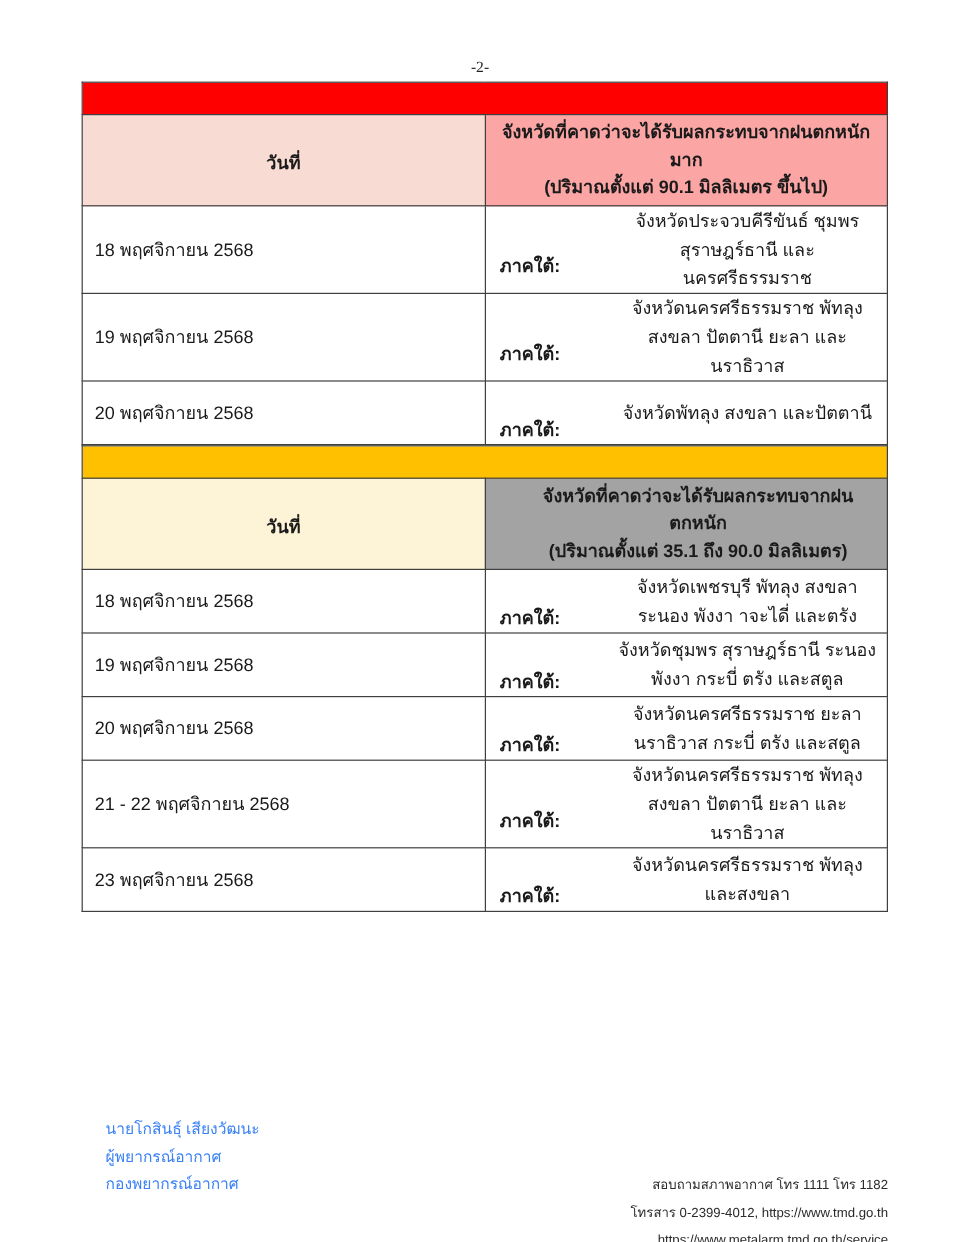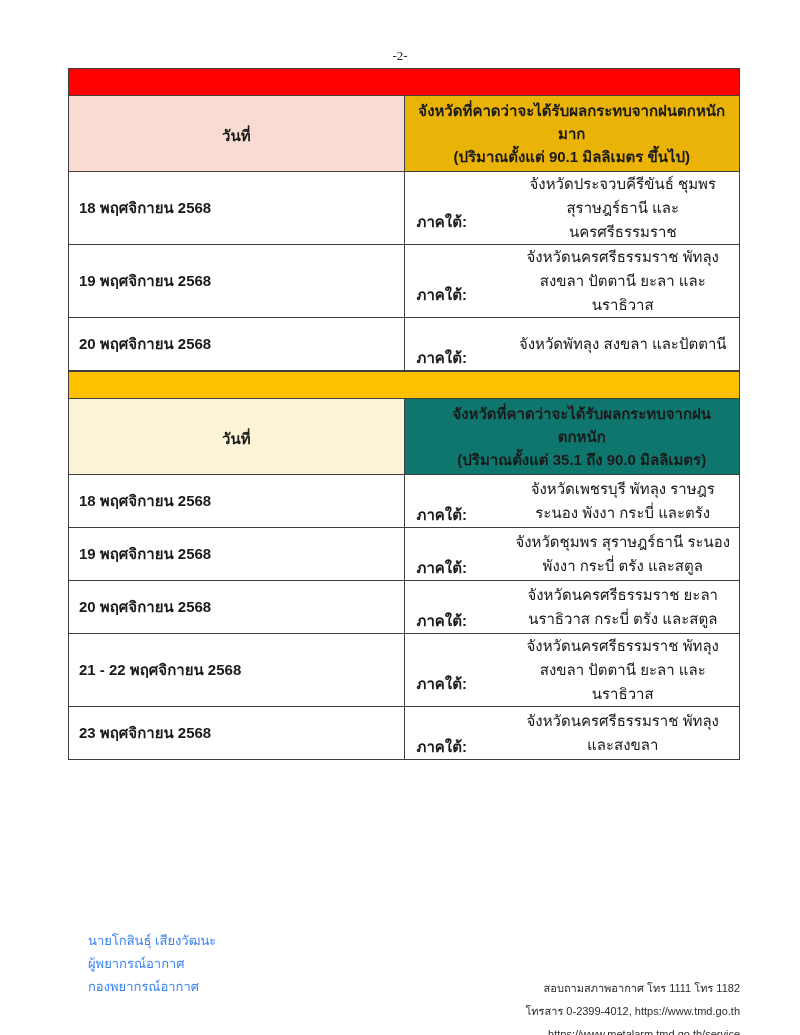--- a/index.html
+++ b/index.html
@@ -26,21 +26,21 @@
     font-size: 15px;
   }
   td.banner { height: 27px; padding: 0; }
   tr.header-row td { height: 52px; text-align: center; font-weight: bold; }
   td.hdr-date { vertical-align: top; padding-top: 5px; font-size: 15px; }
   td.hdr-impact { padding: 3px 4px; }
   td.hdr-impact .hline { line-height: 23px; font-size: 15px; }
   .col-date { width: 155px; }
   tr.data-row td { height: 25px; }
   table.wtable.second tr.data-row td { height: 24px; }
-  td.cell-date { padding-left: 10px; font-weight: bold; font-size: 15px; margin-left: 30px; }
+  td.cell-date { padding-left: 10px; font-weight: normal; font-size: 15px; margin-left: 30px; }
   td.cell-impact { padding: 0; }
   .impact-flex { display: flex; align-items: center; width: 100%; }
   .region-label { flex: 0 0 110px; padding-left: 12px; font-weight: bold; font-size: 15px; margin-top: 28px; }
   .provinces { flex: 1 1 auto; text-align: center; font-size: 15px; padding-right: 8px; }
   .table-gap { height: 0; }
   .footer-left {
     position: absolute; left: 88px; top: 929px;
     font-size: 13px; color: #3b82f6; line-height: 23px;
   }
   .footer-right {
@@ -55,21 +55,21 @@
 
 <div class="tables-wrap">
 
   <table class="wtable first">
     <tbody>
         <tr>
       <td class="banner" colspan="2" style="background-color: rgb(255, 0, 0);"></td>
     </tr>
     <tr class="header-row">
       <td class="col-date hdr-date" style="background-color: rgb(248, 220, 212);">วันที่</td>
-      <td class="hdr-impact" style="background-color: #eab308;">
+      <td class="hdr-impact" style="background-color: #fca5a5;">
         <div class="hline">จังหวัดที่คาดว่าจะได้รับผลกระทบจากฝนตกหนักมาก</div>
         <div class="hline">(ปริมาณตั้งแต่ 90.1 มิลลิเมตร ขึ้นไป)</div>
       </td>
     </tr>
     <tr class="data-row">
       <td class="col-date cell-date">18 พฤศจิกายน 2568</td>
       <td class="cell-impact">
         <div class="impact-flex">
           <span class="region-label">ภาคใต้:</span>
           <span class="provinces">จังหวัดประจวบคีรีขันธ์ ชุมพร สุราษฎร์ธานี และนครศรีธรรมราช</span>
@@ -99,31 +99,31 @@
 
   <div class="table-gap"></div>
 
   <table class="wtable second">
     <tbody>
         <tr>
       <td class="banner" colspan="2" style="background-color: rgb(255, 192, 0);"></td>
     </tr>
     <tr class="header-row">
       <td class="col-date hdr-date" style="background-color: rgb(253, 243, 214);">วันที่</td>
-      <td class="hdr-impact" style="background-color: #0f766e; padding-left: 24px;">
+      <td class="hdr-impact" style="background-color: #a3a3a3; padding-left: 24px;">
         <div class="hline">จังหวัดที่คาดว่าจะได้รับผลกระทบจากฝนตกหนัก</div>
         <div class="hline">(ปริมาณตั้งแต่ 35.1 ถึง 90.0 มิลลิเมตร)</div>
       </td>
     </tr>
     <tr class="data-row">
       <td class="col-date cell-date">18 พฤศจิกายน 2568</td>
       <td class="cell-impact">
         <div class="impact-flex">
           <span class="region-label">ภาคใต้:</span>
-          <span class="provinces">จังหวัดเพชรบุรี พัทลุง ราษฎร ระนอง พังงา กระบี่ และตรัง</span>
+          <span class="provinces">จังหวัดเพชรบุรี พัทลุง สงขลา ระนอง พังงา าจะไดี่ และตรัง</span>
         </div>
       </td>
     </tr>
     <tr class="data-row">
       <td class="col-date cell-date">19 พฤศจิกายน 2568</td>
       <td class="cell-impact">
         <div class="impact-flex">
           <span class="region-label">ภาคใต้:</span>
           <span class="provinces">จังหวัดชุมพร สุราษฎร์ธานี ระนอง พังงา กระบี่ ตรัง และสตูล</span>
         </div>

